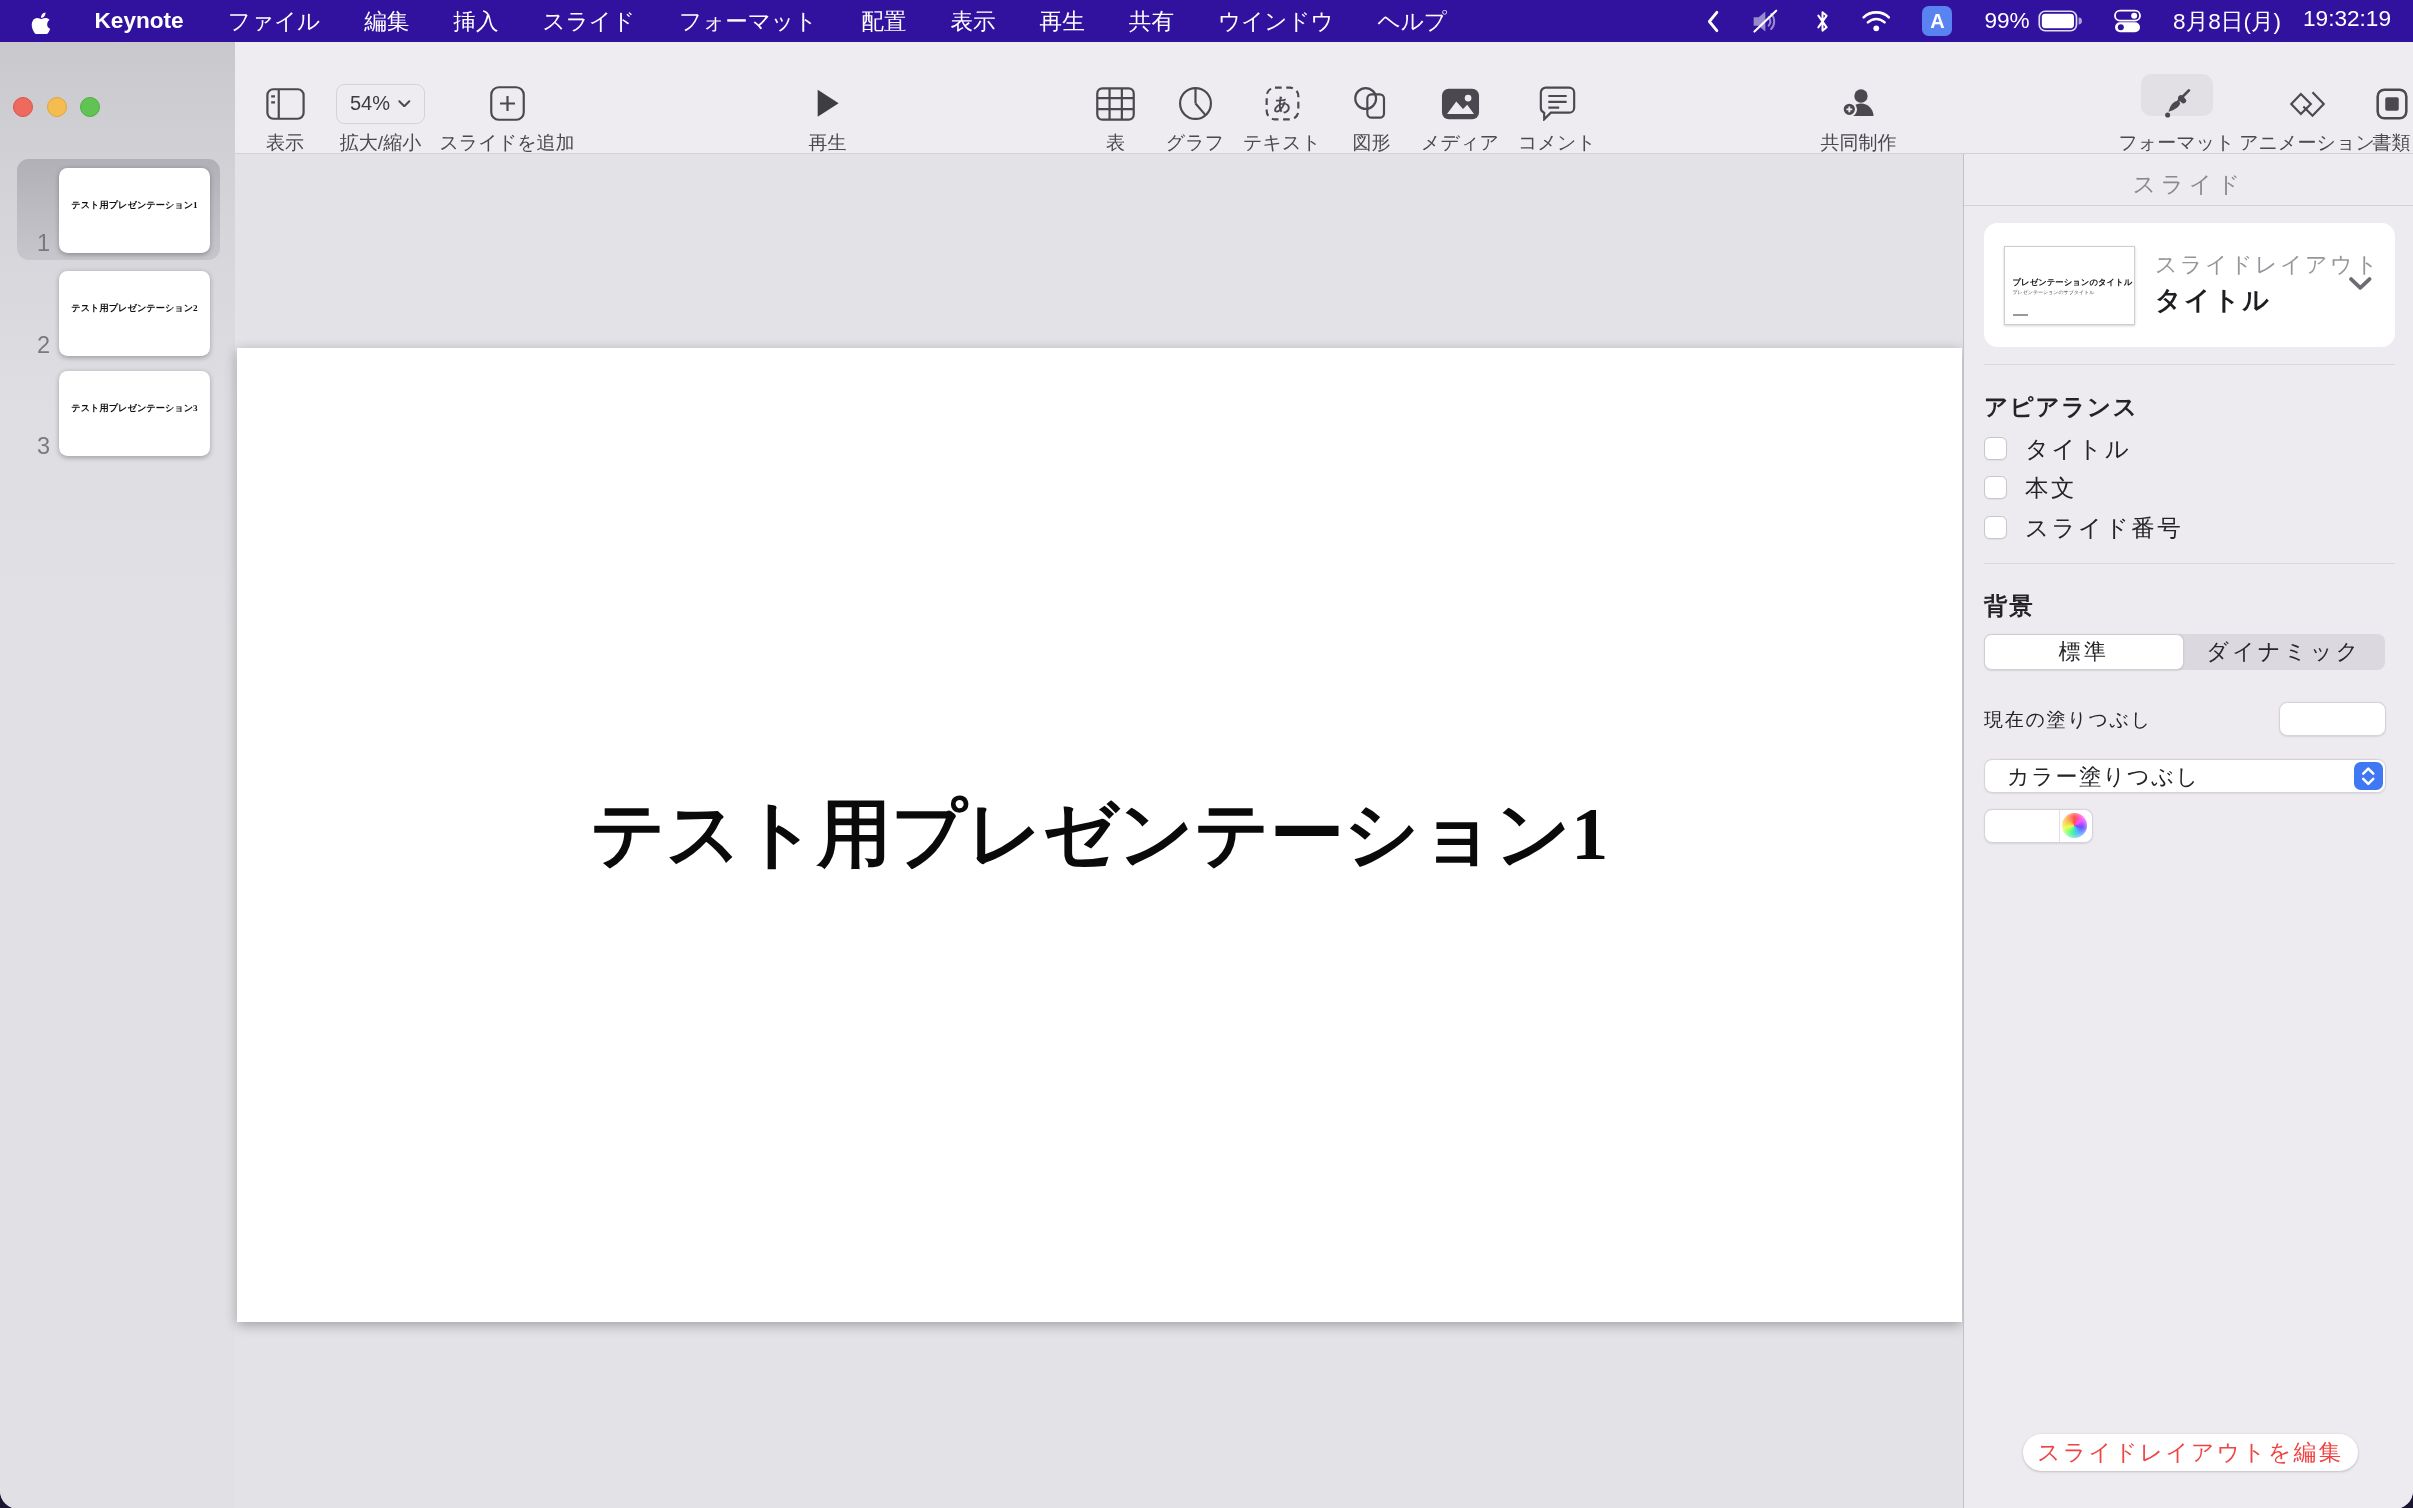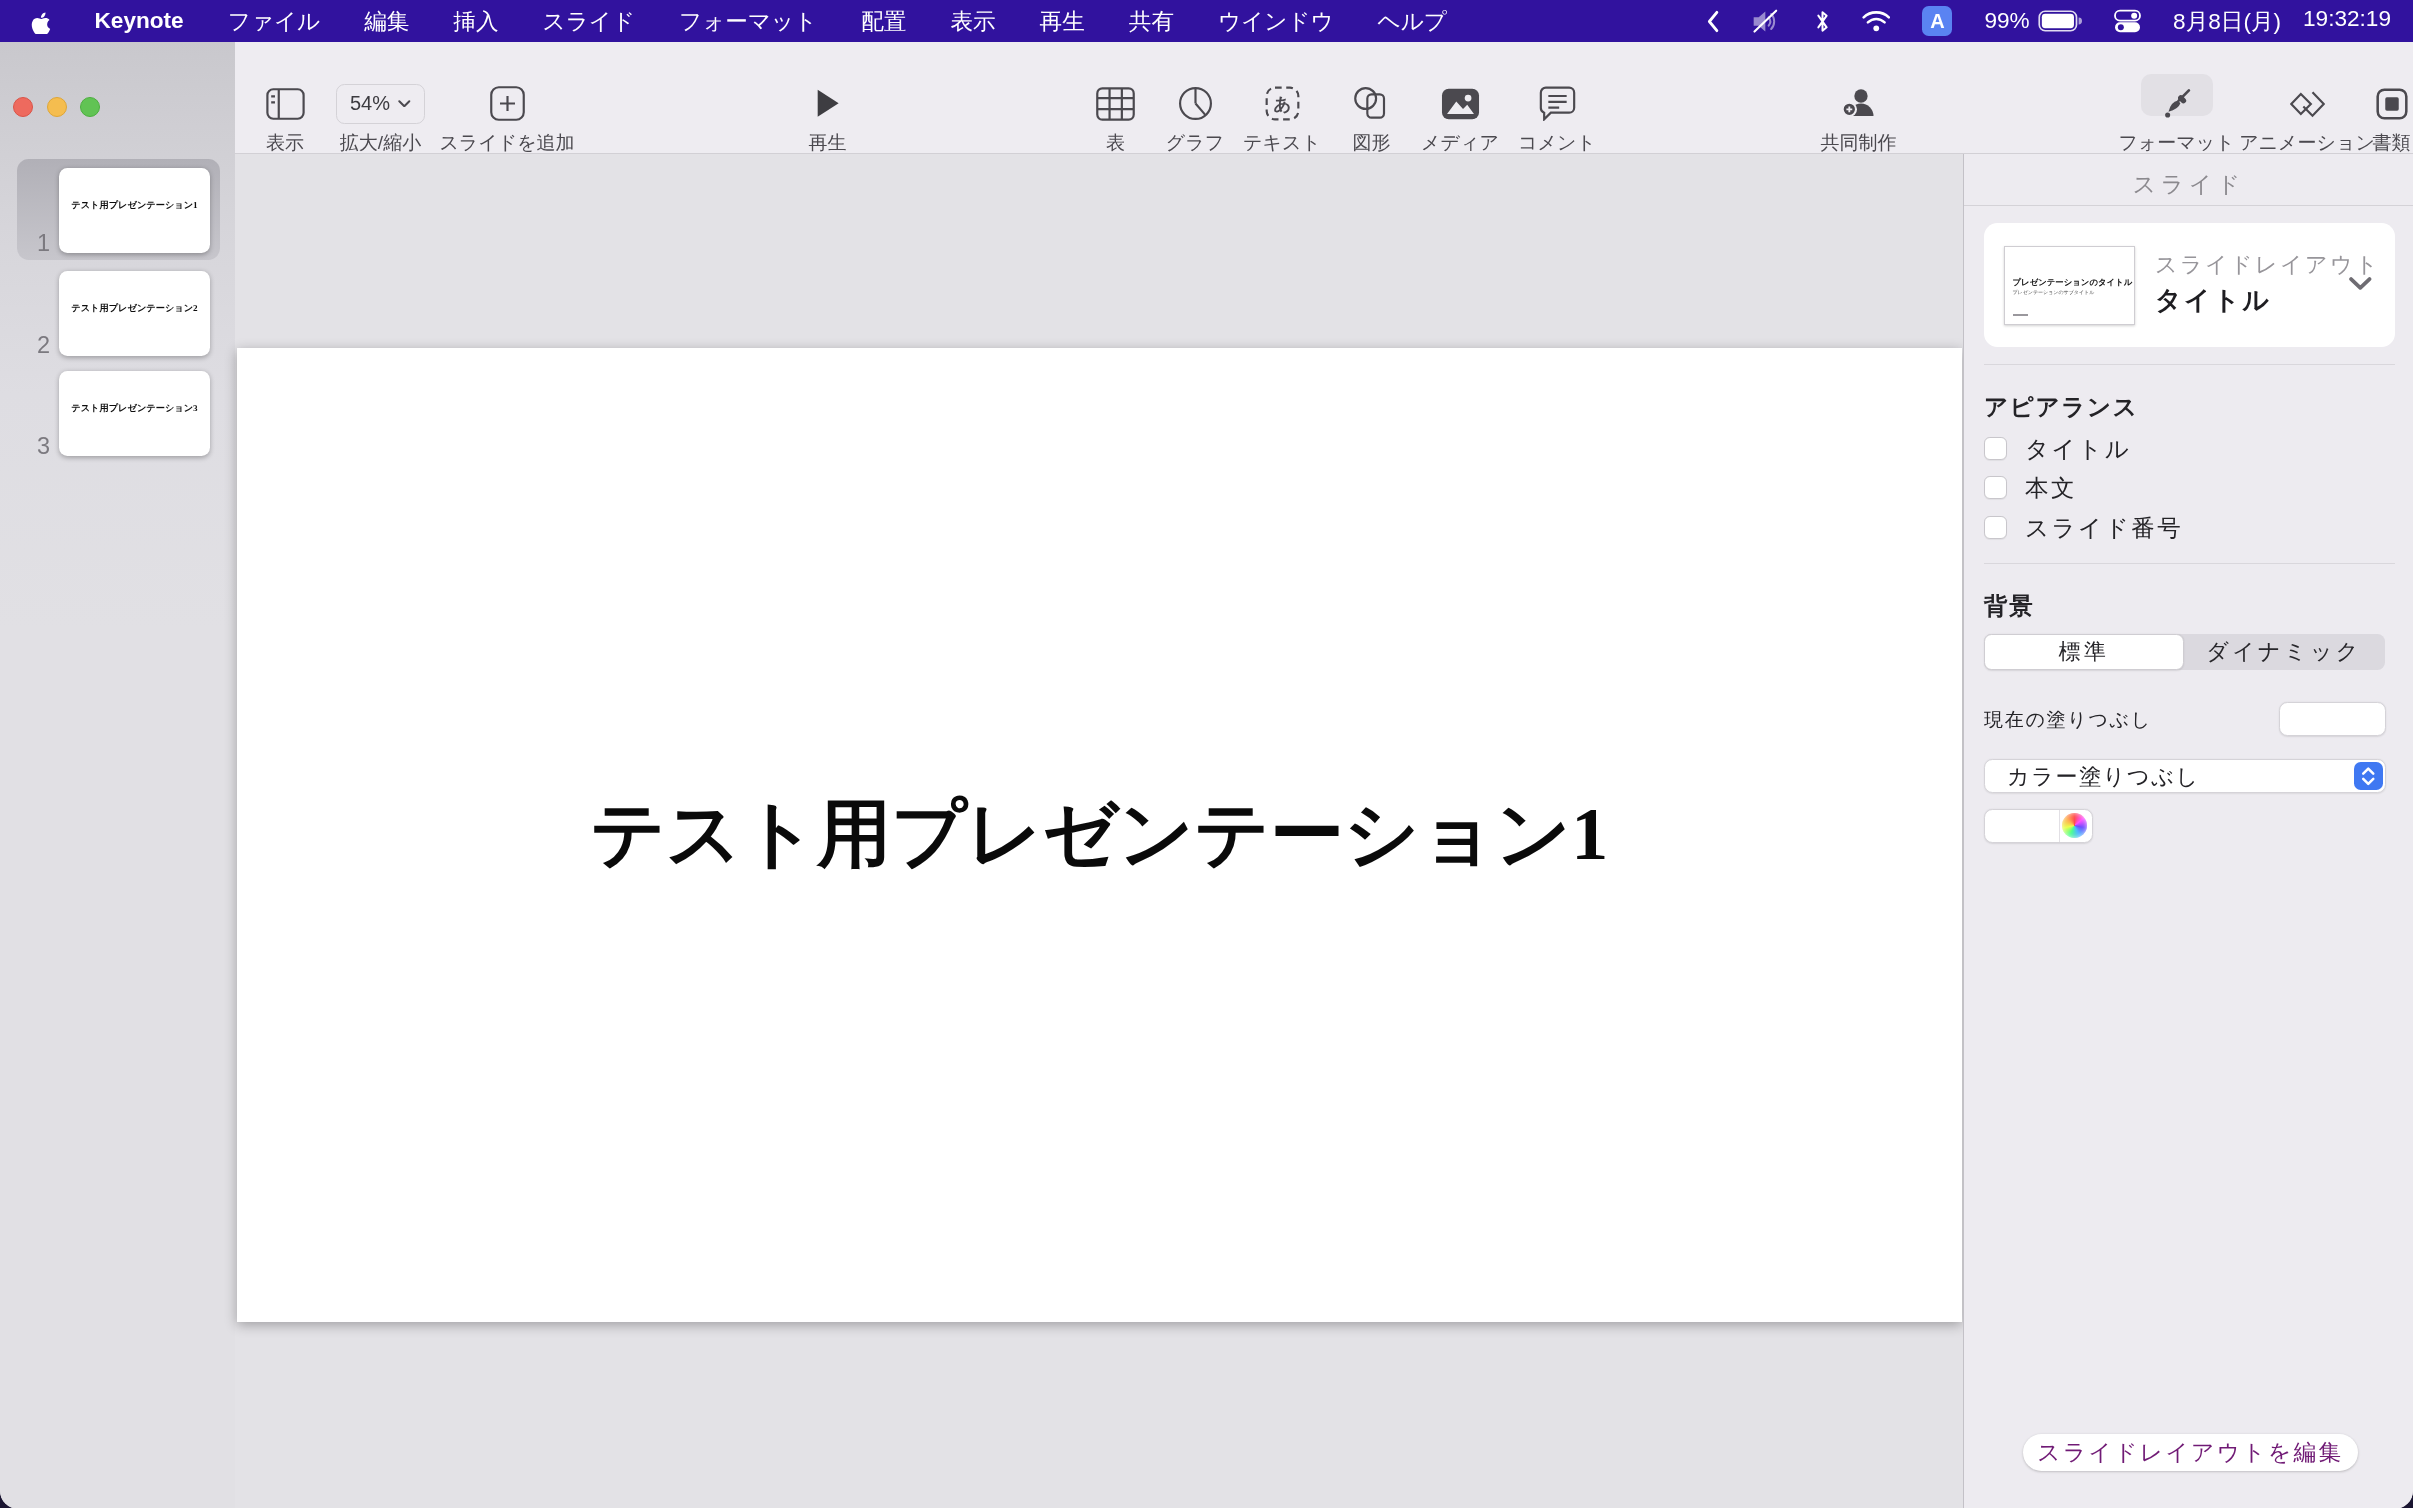--- a/index.html
+++ b/index.html
@@ -99,21 +99,21 @@
   .fill-dropdown .dlb { font-size:22px; color:#242327; padding-left:22px; letter-spacing:1.7px; }
   .stepper { position:absolute; right:2.5px; top:1.7px; width:28.5px; height:28.5px; background:#3f78f2; border-radius:6.7px; }
   .colorwell { position:absolute; left:20px; top:655px; width:109px; height:34px; background:#fff;
     border:0.8px solid #d5d3d8; border-radius:8.4px; box-shadow:0 0.8px 1.7px rgba(0,0,0,.10); }
   .cw-div { position:absolute; left:74px; top:0; width:0.8px; height:32px; background:#e2e0e5; }
   .cw-wheel { position:absolute; left:77px; top:3.4px; width:25px; height:25px; border-radius:50%;
     background:conic-gradient(#ff4d4d,#ff4dff,#6e4dff,#4db8ff,#4dff90,#eaff4d,#ffb04d,#ff4d4d);
     box-shadow:inset 0 0 5px rgba(255,255,255,.75); }
   .edit-layout-btn { position:absolute; left:59px; top:1280px; width:335px; height:37px; background:#fff;
     border-radius:18.4px; box-shadow:0 0.8px 2.5px rgba(0,0,0,.22); display:flex; align-items:center;
-    justify-content:center; font-size:22.6px; color:#701a75; letter-spacing:2.5px; }
+    justify-content:center; font-size:22.6px; color:#ef4444; letter-spacing:2.5px; }
 
   svg { display:block; }
   .ictx { stroke:#4b494f; fill:none; stroke-width:2.6; }
 </style>
 </head>
 <body>
 
 <div id="screen">
 
   <div class="menubar">

